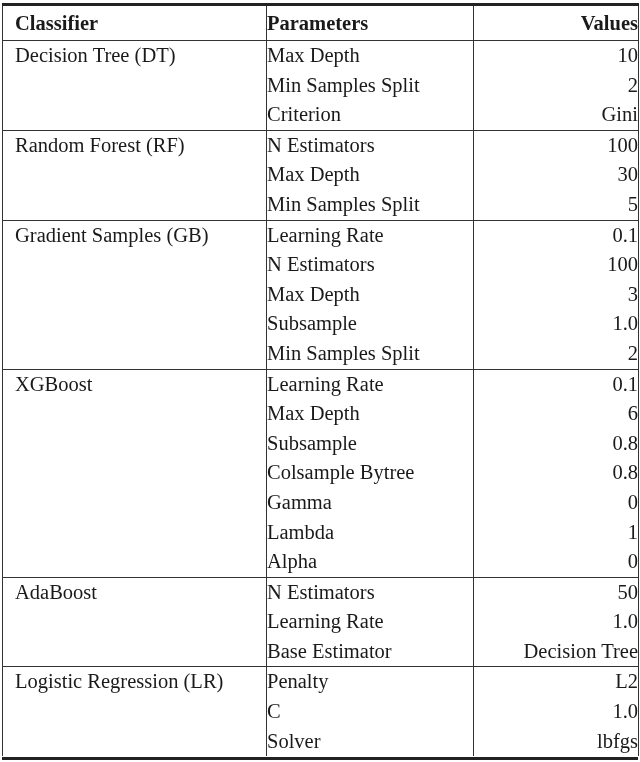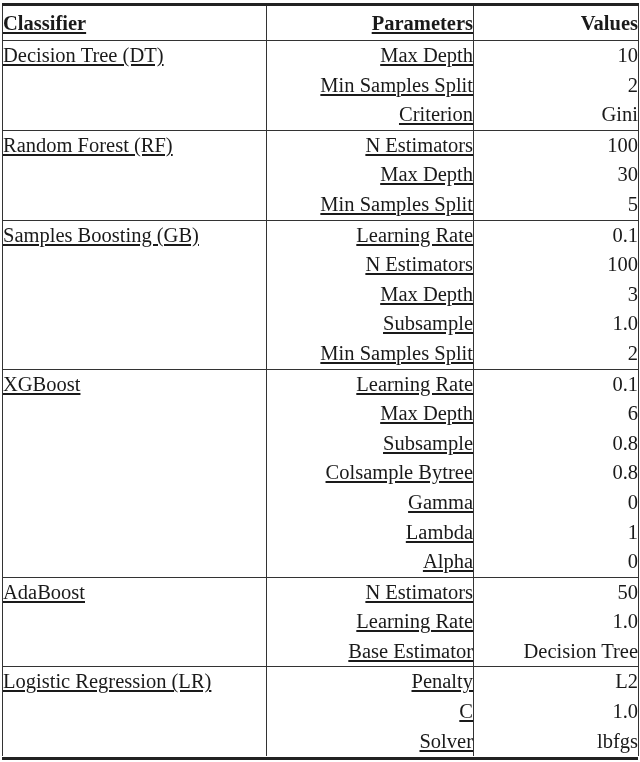--- a/index.html
+++ b/index.html
@@ -41,28 +41,27 @@
     }
     td {
       padding: 0;
       height: 29.6px;
       line-height: 29.6px;
       white-space: nowrap;
       vertical-align: middle;
     }
     th.col-classifier, td.classifier {
       text-align: left;
+      padding-left: 12px;
       border-left: 1.5px solid #333;
       border-right: 1.5px solid #333;
-      text-decoration: underline;
     }
     th.col-param, td.param {
-      text-align: right;
+      text-align: left;
       border-right: 1.5px solid #333;
-      text-decoration: underline;
     }
     th.col-value, td.value {
       text-align: right;
       border-right: 1.5px solid #333;
     }
     td.classifier {
       vertical-align: top;
     }
     tbody.group {
       border-top: 1.5px solid #333;
@@ -123,21 +122,21 @@
         <td class="value">30</td>
       </tr>
       <tr>
         <td class="param">Min Samples Split</td>
         <td class="value">5</td>
       </tr>
     </tbody>
 
     <tbody class="group">
       <tr>
-        <td class="classifier" rowspan="5">Samples Boosting (GB)</td>
+        <td class="classifier" rowspan="5">Gradient Samples (GB)</td>
         <td class="param">Learning Rate</td>
         <td class="value">0.1</td>
       </tr>
       <tr>
         <td class="param">N Estimators</td>
         <td class="value">100</td>
       </tr>
       <tr>
         <td class="param">Max Depth</td>
         <td class="value">3</td>

